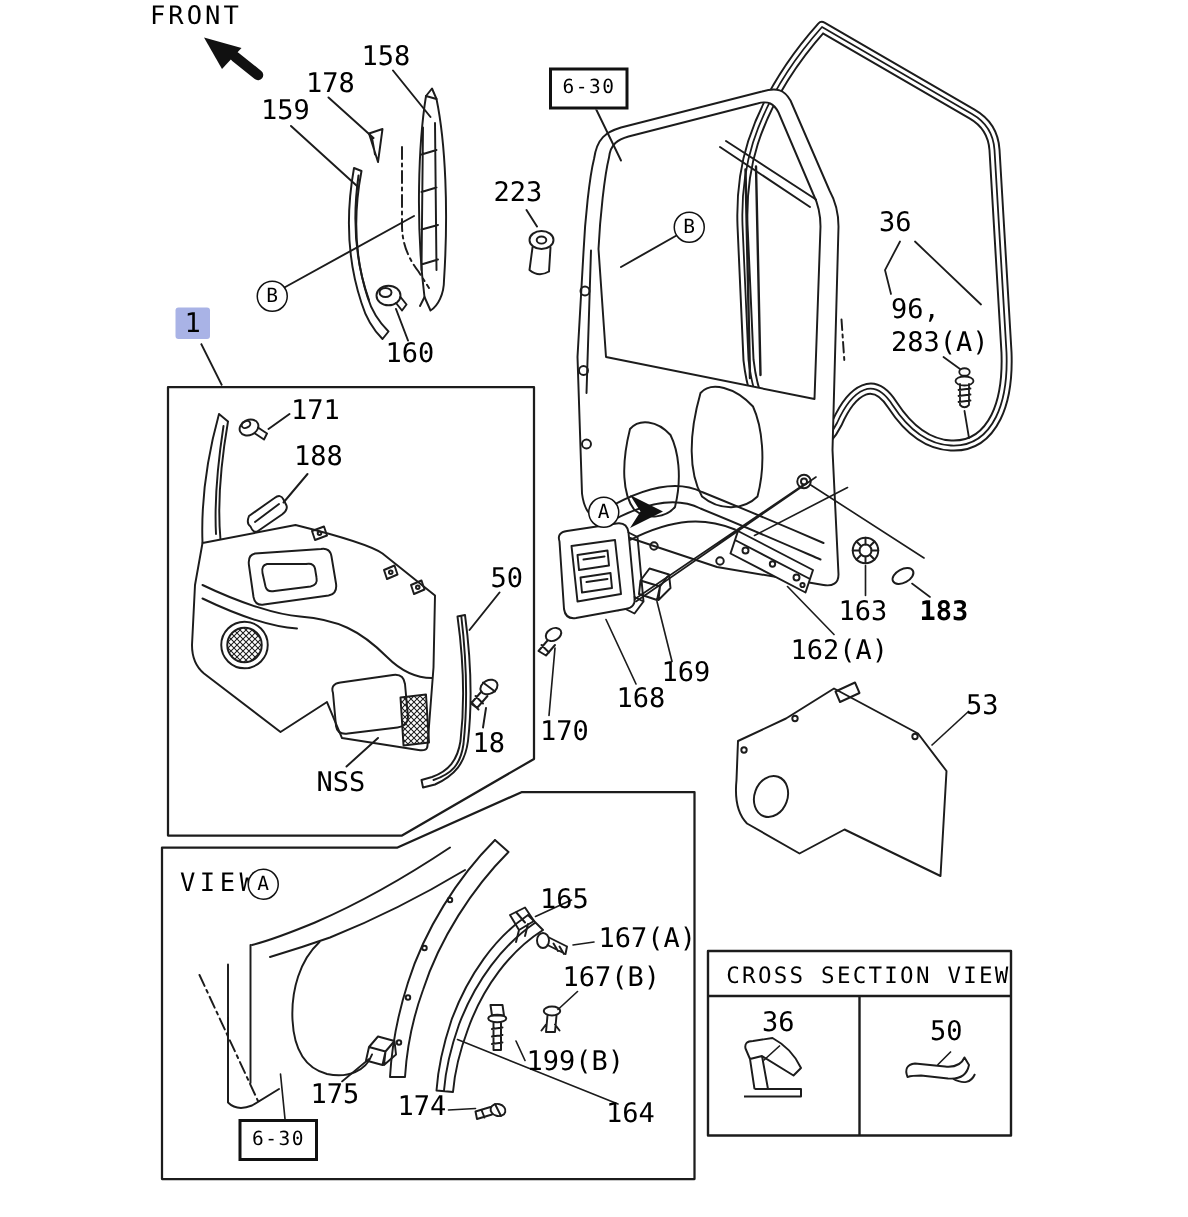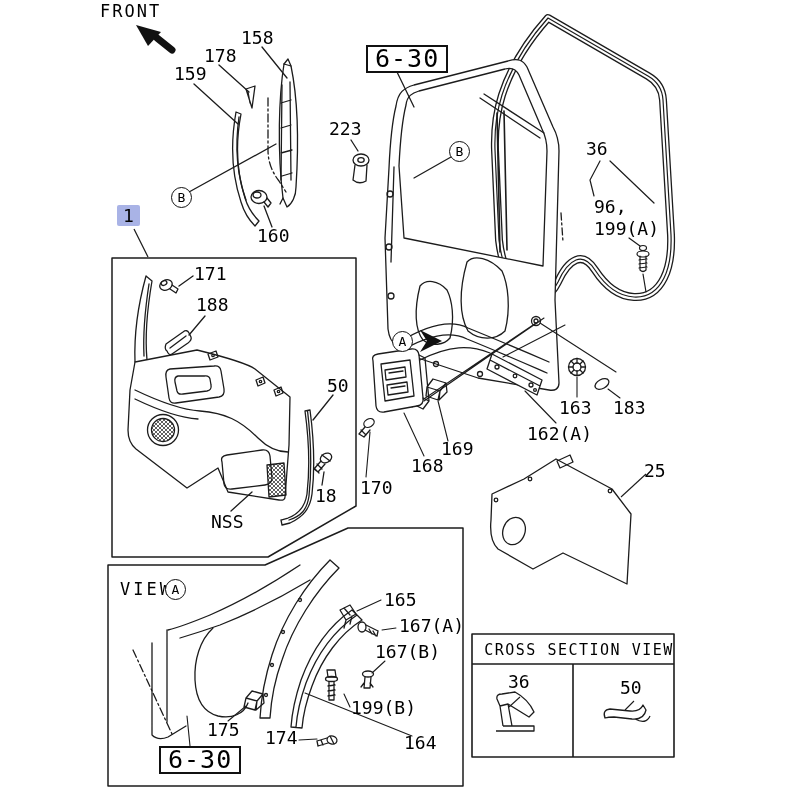--- a/index.html
+++ b/index.html
@@ -1,21 +1,21 @@
 <!DOCTYPE html>
 <html><head>
 <meta charset="utf-8">
 <style>
   html,body{margin:0;padding:0;background:#fff;}
   .stage{position:relative;width:792px;height:811px;background:#fff;overflow:hidden;
          font-family:"DejaVu Sans Mono","Liberation Mono",monospace;color:#000000;}
   .stage svg{position:absolute;left:0;top:0;}
   .lbl{position:absolute;font-size:18px;line-height:20px;white-space:nowrap;letter-spacing:0px;}
   .sm{font-size:17px;}
-  .refbox{position:absolute;border:2px solid #111;padding:0px 7px;font-size:25px;line-height:24px;letter-spacing:1px;background:#fff;}
+  .refbox{position:absolute;border:2px solid #111;padding:0px 7px;font-size:13px;line-height:24px;letter-spacing:1px;background:#fff;}
   .hl{position:absolute;padding:0 6px;font-size:18px;line-height:21px;border-radius:2px;}
   .circ{position:absolute;width:19px;height:19px;border:1.6px solid #111;border-radius:50%;
         font-size:13px;line-height:19px;text-align:center;background:#fff;}
   .cstitle{position:absolute;left:472px;top:637px;width:214px;height:26px;text-align:center;
            font-size:15px;line-height:26px;letter-spacing:1.5px;}
 </style>
 </head>
 <body>
 
 <div class="stage">
@@ -194,41 +194,41 @@
 
 <div class="lbl sm" style="left:100px;top:1px;letter-spacing:2px;">FRONT</div>
 
 <div class="lbl" style="left:241px;top:28px;">158</div>
 <div class="lbl" style="left:204px;top:46px;">178</div>
 <div class="lbl" style="left:174px;top:64px;">159</div>
 <div class="lbl" style="left:329px;top:119px;">223</div>
 <div class="refbox" style="left:366px;top:45px;">6-30</div>
 <div class="lbl" style="left:586px;top:139px;">36</div>
 <div class="lbl" style="left:594px;top:197px;">96,</div>
-<div class="lbl" style="left:594px;top:219px;">199(A)</div>
+<div class="lbl" style="left:594px;top:219px;">283(A)</div>
 <div class="lbl" style="left:257px;top:226px;">160</div>
 
 <div class="hl" style="left: 117px; top: 205px; background: rgb(169, 179, 230);">1</div>
 
 <div class="lbl" style="left:194px;top:264px;">171</div>
 <div class="lbl" style="left:196px;top:295px;">188</div>
 <div class="lbl" style="left:327px;top:376px;">50</div>
 <div class="lbl" style="left:315px;top:486px;">18</div>
 <div class="lbl" style="left:211px;top:512px;">NSS</div>
 
 <div class="lbl" style="left:360px;top:478px;">170</div>
 <div class="lbl" style="left:411px;top:456px;">168</div>
 <div class="lbl" style="left:441px;top:439px;">169</div>
 <div class="lbl" style="left:527px;top:424px;">162(A)</div>
 <div class="lbl" style="left:559px;top:398px;">163</div>
-<div class="lbl" style="left:613px;top:398px;">183</div>
-<div class="lbl" style="left:644px;top:461px;">25</div>
+<div class="lbl" style="left:613px;top:398px;font-weight:bold;">183</div>
+<div class="lbl" style="left:644px;top:461px;">53</div>
 
 <div class="lbl sm" style="left:120px;top:579px;letter-spacing:3px;">VIEW</div>
-<div class="lbl" style="left:384px;top:590px;">165</div>
+<div class="lbl" style="left:360px;top:590px;">165</div>
 <div class="lbl" style="left:399px;top:616px;">167(A)</div>
 <div class="lbl" style="left:375px;top:642px;">167(B)</div>
 <div class="lbl" style="left:351px;top:698px;">199(B)</div>
 <div class="lbl" style="left:404px;top:733px;">164</div>
 <div class="lbl" style="left:207px;top:720px;">175</div>
 <div class="lbl" style="left:265px;top:728px;">174</div>
 <div class="refbox" style="left:159px;top:746px;">6-30</div>
 
 <div class="cstitle">CROSS SECTION VIEW</div>
 <div class="lbl" style="left:508px;top:672px;">36</div>

